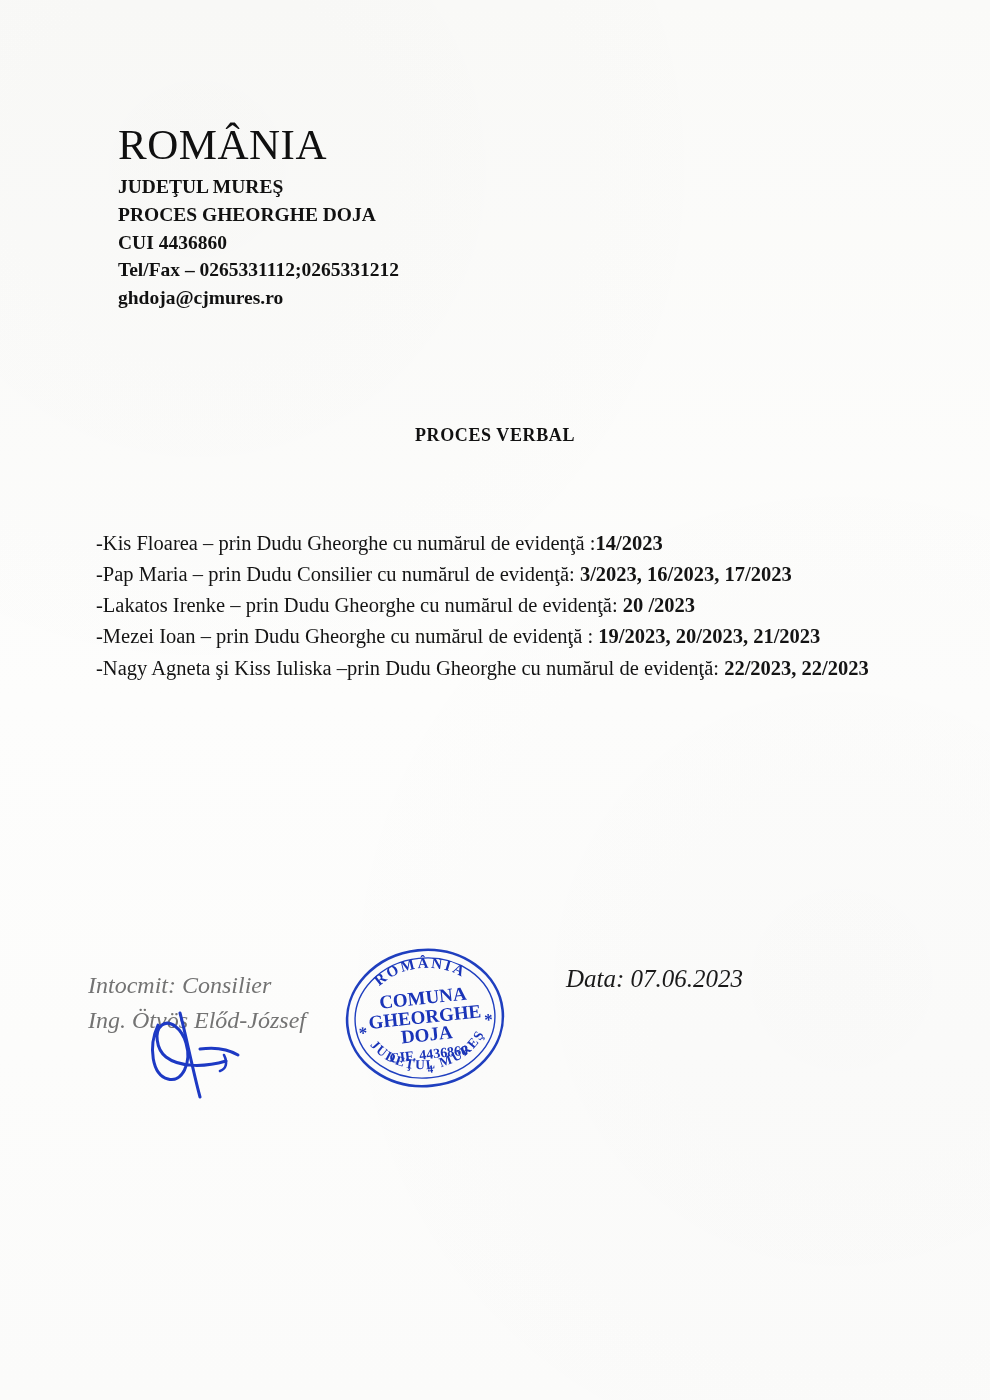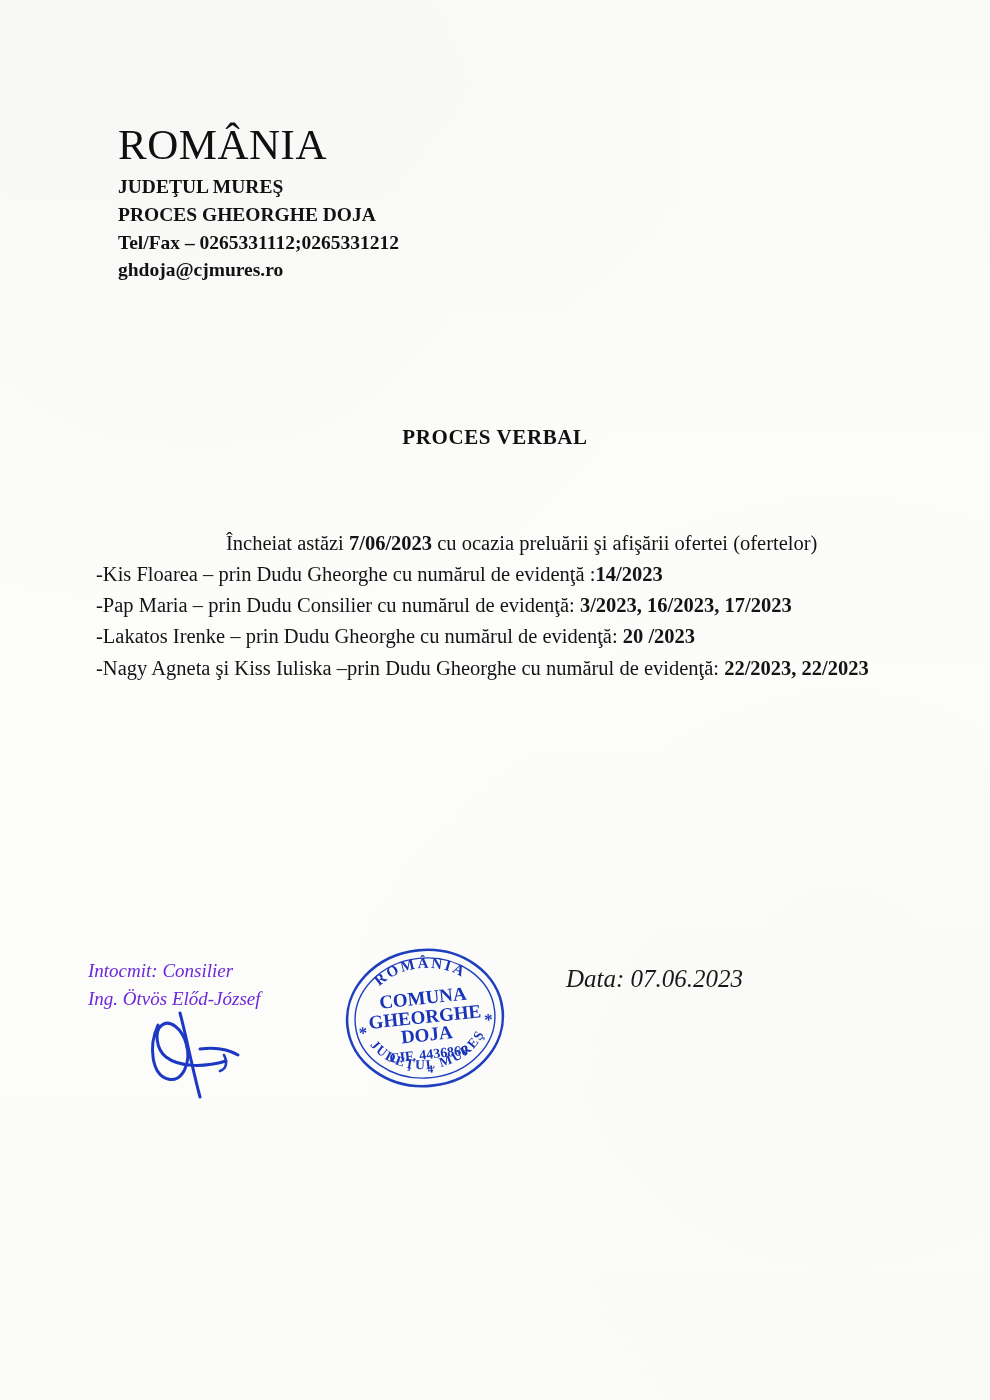--- a/index.html
+++ b/index.html
@@ -61,21 +61,21 @@
   }
 
   .doc-title {
     position: absolute;
     top: 425px;
     left: 0;
     width: 990px;
     text-align: center;
     font-family: "Liberation Serif", serif;
     font-weight: bold;
-    font-size: 21px;
+    font-size: 18px;
     letter-spacing: 0.6px;
     color: #111;
   }
 
   .body-block {
     position: absolute;
     left: 96px;
     top: 528px;
     width: 820px;
     font-size: 20.5px;
@@ -103,26 +103,26 @@
     position: absolute;
     left: 0;
     top: 950px;
     width: 990px;
     height: 180px;
   }
 
   .signer {
     position: absolute;
     left: 88px;
-    top: 7px;
+    top: 18px;
     font-family: "Liberation Serif", serif;
     font-style: italic;
-    font-size: 19px;
+    font-size: 24px;
     line-height: 1.45;
-    color: #6d28d9;
+    color: #737373;
   }
 
   .signer div { white-space: nowrap; }
 
   .date-block {
     position: absolute;
     left: 566px;
     top: 15px;
     font-family: "Liberation Serif", serif;
     font-style: italic;
@@ -160,32 +160,33 @@
 </head>
 <body>
 
 <div class="page">
   <div class="paper-tint"></div>
 
   <div class="letterhead">
     <div class="country-title">ROMÂNIA</div>
     <div class="lh-line">JUDEŢUL MUREŞ</div>
     <div class="lh-line">PROCES GHEORGHE DOJA</div>
+    <div class="lh-line">CUI  4436860</div>
     <div class="lh-line">Tel/Fax – 0265331112;0265331212</div>
     <div class="lh-line">ghdoja@cjmures.ro</div>
   </div>
 
   <div class="doc-title">PROCES VERBAL</div>
 
   <div class="body-block">
-    <p class="intro"><span>Încheiat astăzi </span><b>7/06/2023</b><span> cu ocazia preluării şi afişării ofertei (ofertelor)</span></p>
 
     <p class="name-line"><span>-Kis Floarea – prin Dudu Gheorghe cu numărul de evidenţă :</span><b>14/2023</b></p>
     <p class="name-line"><span>-Pap Maria – prin Dudu Consilier cu numărul de evidenţă: </span><b>3/2023, 16/2023, 17/2023</b></p>
     <p class="name-line"><span>-Lakatos Irenke – prin Dudu Gheorghe cu numărul de evidenţă: </span><b>20 /2023</b></p>
+    <p class="name-line"><span>-Mezei Ioan – prin Dudu Gheorghe  cu numărul de evidenţă : </span><b>19/2023, 20/2023, 21/2023</b></p>
     <p class="name-line"><span>-Nagy Agneta şi Kiss Iuliska –prin Dudu Gheorghe cu numărul de evidenţă: </span><b>22/2023, 22/2023</b></p>
   </div>
 
   <div class="footer">
 
     <div class="signer">
       <div>Intocmit: Consilier</div>
       <div>Ing. Ötvös Előd-József</div>
     </div>
 

